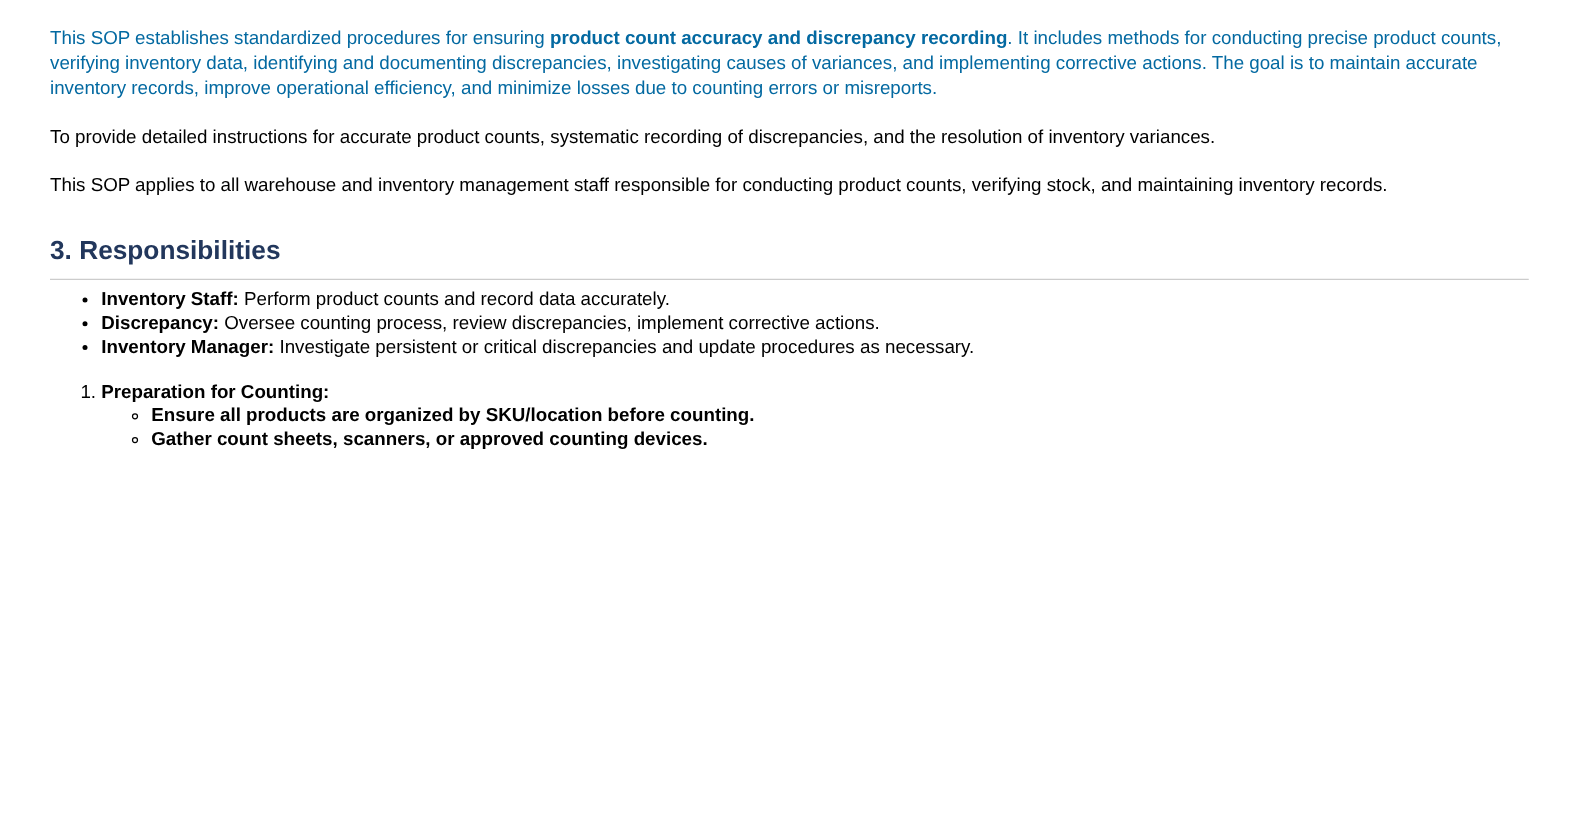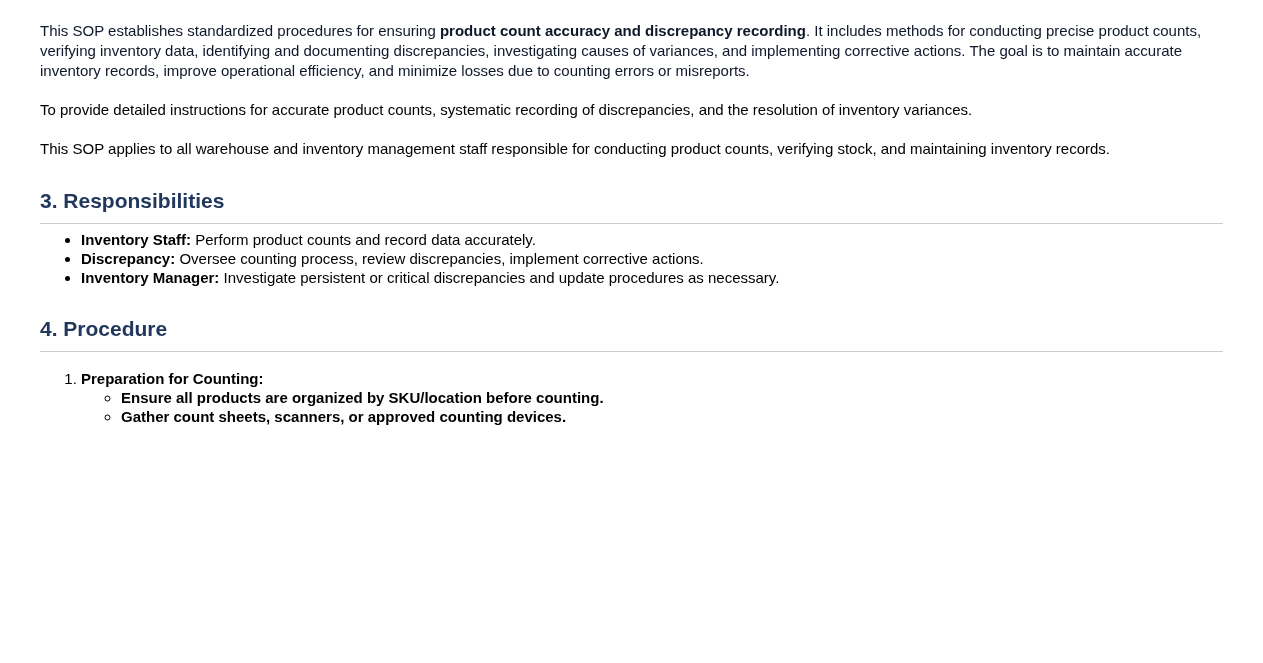--- a/index.html
+++ b/index.html
@@ -35,21 +35,21 @@
   }
   .doc-title .title-line {
     display: block;
   }
 
   
   .intro {
     margin: 21px 0 0 0;
     font-size: 15px;
     line-height: 20px;
-    color: #0f172a;
+    color: #0369a1;
     max-width: 1185px;
   }
   .intro b { font-weight: bold; }
 
   
   .section-heading {
     margin: 28px 0 0 0;
     font-size: 21px;
     line-height: 27px;
     font-weight: bold;
@@ -115,21 +115,20 @@
 
   <p class="section-body">This SOP applies to all warehouse and inventory management staff responsible for conducting product counts, verifying stock, and maintaining inventory records.</p>
 
   <h2 class="section-heading">3. Responsibilities</h2>
   <ul class="resp-list">
     <li><b>Inventory Staff:</b><span> Perform product counts and record data accurately.</span></li>
     <li><b>Discrepancy:</b><span> Oversee counting process, review discrepancies, implement corrective actions.</span></li>
     <li><b>Inventory Manager:</b><span> Investigate persistent or critical discrepancies and update procedures as necessary.</span></li>
   </ul>
 
-  <h2 class="section-heading">4. Procedure</h2>
   <ol class="proc-list">
     <li>
       <span class="step-label">Preparation for Counting:</span>
       <ul class="proc-sublist">
         <li>Ensure all products are organized by SKU/location before counting.</li>
         <li>Gather count sheets, scanners, or approved counting devices.</li>
       </ul>
     </li>
   </ol>
 

